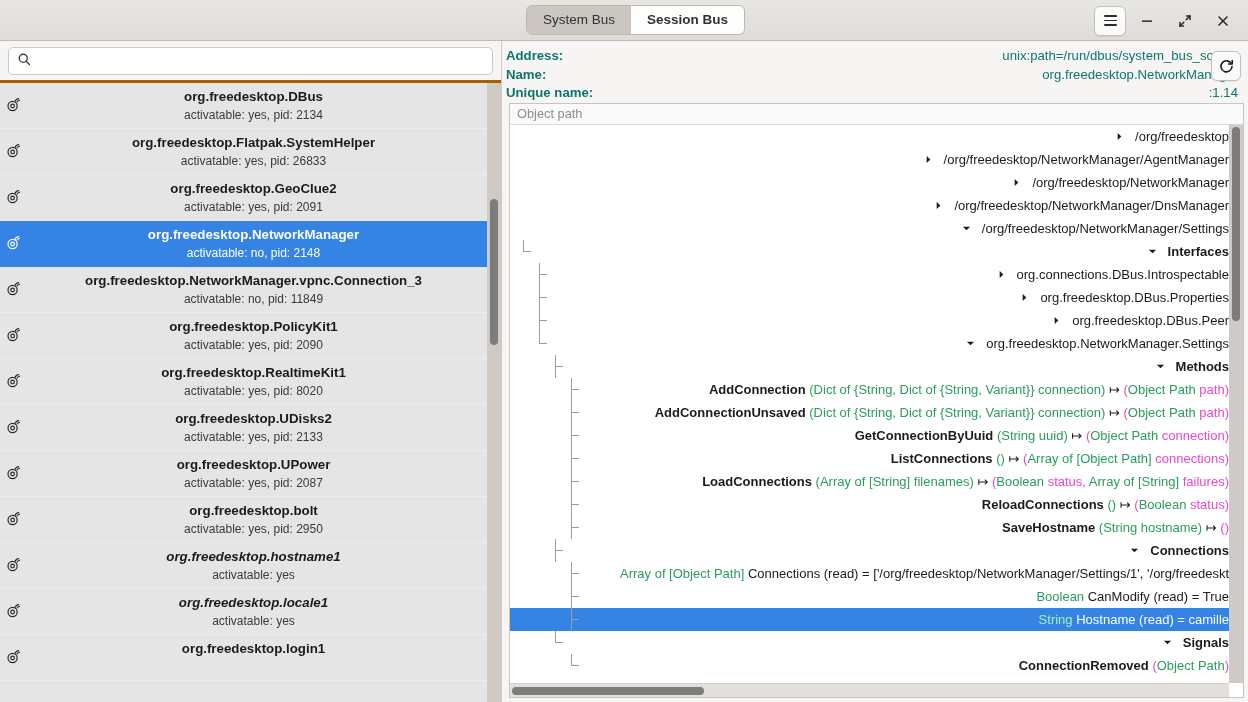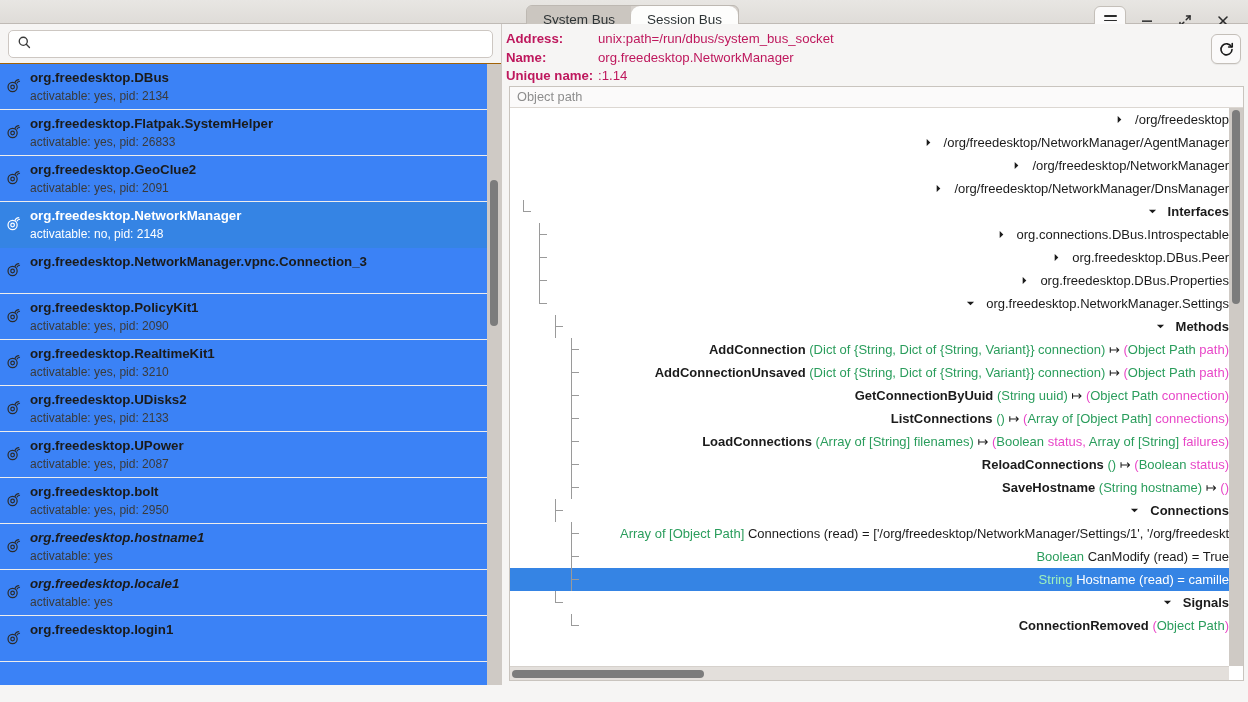--- a/index.html
+++ b/index.html
@@ -5,21 +5,21 @@
   * { box-sizing: border-box; margin: 0; padding: 0; }
   html, body {
     width: 1248px; height: 702px;
     font-family: "Liberation Sans", sans-serif;
     background: #f6f5f4;
     overflow: hidden;
   }
 
   
   .titlebar {
-    height: 24px; width: 1248px;
+    height: 41px; width: 1248px;
     background: linear-gradient(180deg,#e8e6e3 0%, #dfdcd8 100%);
     border-bottom: 1px solid #bfbab5;
     display: flex; align-items: center;
     position: relative;
   }
   .bus-switcher {
     position: absolute; left: 526px; top: 5px;
     display: flex;
     background: #d6d1cc;
     border: 1px solid #bdb8b2;
@@ -30,23 +30,24 @@
   .bus-tab {
     padding: 0 16px; height: 28px; line-height: 28px;
     font-size: 13.5px; color: #2e3436;
     cursor: default;
     background: transparent;
     border: none;
     font-family: "Liberation Sans", sans-serif;
   }
   .bus-tab.active {
     background: #fdfdfc;
-    border-radius: 9px;
+    border-radius: 0;
     margin: 0;
     box-shadow: 0 1px 1px rgba(0,0,0,.12);
+    font-weight: bold;
   }
   .bus-tab.inactive-left { background: #cbc6c0; border-radius:5px 0 0 5px;}
   .win-ctrls {
     position: absolute; right: 8px; top: 0; height: 41px;
     display: flex; align-items: center; gap: 4px;
   }
   .menu-btn {
     width: 32px; height: 30px;
     background: #fbfafa;
     border: 1px solid #c4bfb9;
@@ -93,22 +94,23 @@
     font-size: 13px; color: #2e3436;
     margin-left: 7px;
     background: transparent;
     font-family: "Liberation Sans", sans-serif;
   }
 
   .svc-list {
     flex: 1;
     overflow: hidden;
     position: relative;
-    background: #3b82f6;
-    border-top: 1px solid #a16207;
+    background: #e5e5e5;
+    border-top: 3px solid #a16207;
+    text-align: center;
   }
   .svc-scroll { position: absolute; inset: 0 14px 0 0; overflow: hidden; }
   .svc-item {
     padding: 5px 10px 6px 30px;
     border-bottom: 1px solid #ededed;
     position: relative;
     height: 46px;
   }
   .svc-item .ico {
     position: absolute; left: 6px; top: 13px;
@@ -140,21 +142,21 @@
     width: 746px; height: 661px;
     background: #f6f5f4;
     display: flex; flex-direction: column;
     position: relative;
   }
   .info-block {
     padding: 6px 10px 4px 4px;
     position: relative;
     height: 62px;
   }
-  .info-row { display: flex; font-size: 13.2px; line-height: 18.5px; color: #be185d;}
+  .info-row { display: flex; font-size: 13.2px; line-height: 18.5px; color: #0f766e; justify-content: space-between;}
   .info-label { font-weight: bold; width: 92px; flex: none; }
   .info-val { }
   .refresh-btn {
     position: absolute; right: 7px; top: 10px;
     width: 30px; height: 30px;
     background: #fbfafa;
     border: 1px solid #c4bfb9;
     border-radius: 6px;
     display: flex; align-items: center; justify-content: center;
     box-shadow: 0 1px 1px rgba(0,0,0,.06);
@@ -311,40 +313,41 @@
             <div class="svc-sub">activatable: no, pid: 2148</div>
           </div>
           <div class="svc-item">
             <span class="ico"><svg width="17" height="17" viewBox="0 0 16 16" fill="none" stroke="#2b2b2b" stroke-width="1.15">
                 <circle cx="6.2" cy="9.4" r="4.3"></circle>
                 <circle cx="6.2" cy="9.4" r="1.7"></circle>
                 <path d="M8.3 5.6 A4.3 4.3 0 0 1 12.4 2.4"></path>
                 <path d="M10.2 6.0 A3.0 3.0 0 0 1 13.2 4.0"></path>
               </svg></span>
             <div class="svc-name">org.freedesktop.NetworkManager.vpnc.Connection_3</div>
+            <div class="svc-sub">activatable: no, pid: 11849</div>
           </div>
           <div class="svc-item">
             <span class="ico"><svg width="17" height="17" viewBox="0 0 16 16" fill="none" stroke="#2b2b2b" stroke-width="1.15">
                 <circle cx="6.2" cy="9.4" r="4.3"></circle>
                 <circle cx="6.2" cy="9.4" r="1.7"></circle>
                 <path d="M8.3 5.6 A4.3 4.3 0 0 1 12.4 2.4"></path>
                 <path d="M10.2 6.0 A3.0 3.0 0 0 1 13.2 4.0"></path>
               </svg></span>
             <div class="svc-name">org.freedesktop.PolicyKit1</div>
             <div class="svc-sub">activatable: yes, pid: 2090</div>
           </div>
           <div class="svc-item">
             <span class="ico"><svg width="17" height="17" viewBox="0 0 16 16" fill="none" stroke="#2b2b2b" stroke-width="1.15">
                 <circle cx="6.2" cy="9.4" r="4.3"></circle>
                 <circle cx="6.2" cy="9.4" r="1.7"></circle>
                 <path d="M8.3 5.6 A4.3 4.3 0 0 1 12.4 2.4"></path>
                 <path d="M10.2 6.0 A3.0 3.0 0 0 1 13.2 4.0"></path>
               </svg></span>
             <div class="svc-name">org.freedesktop.RealtimeKit1</div>
-            <div class="svc-sub">activatable: yes, pid: 3210</div>
+            <div class="svc-sub">activatable: yes, pid: 8020</div>
           </div>
           <div class="svc-item">
             <span class="ico"><svg width="17" height="17" viewBox="0 0 16 16" fill="none" stroke="#2b2b2b" stroke-width="1.15">
                 <circle cx="6.2" cy="9.4" r="4.3"></circle>
                 <circle cx="6.2" cy="9.4" r="1.7"></circle>
                 <path d="M8.3 5.6 A4.3 4.3 0 0 1 12.4 2.4"></path>
                 <path d="M10.2 6.0 A3.0 3.0 0 0 1 13.2 4.0"></path>
               </svg></span>
             <div class="svc-name">org.freedesktop.UDisks2</div>
             <div class="svc-sub">activatable: yes, pid: 2133</div>
@@ -439,32 +442,35 @@
                 </svg></span><span class="tw"></span><span class="lbl">/org/freedesktop</span></div>
             <div class="trow"><span style="display:inline-block;width:6px"></span><span><svg width="9" height="9" viewBox="0 0 10 10">
                   <path d="M3 1l4 4-4 4z" fill="#1b1b1b"></path>
                 </svg></span><span class="tw"></span><span class="lbl">/org/freedesktop/NetworkManager/AgentManager</span></div>
             <div class="trow"><span style="display:inline-block;width:6px"></span><span><svg width="9" height="9" viewBox="0 0 10 10">
                   <path d="M3 1l4 4-4 4z" fill="#1b1b1b"></path>
                 </svg></span><span class="tw"></span><span class="lbl">/org/freedesktop/NetworkManager</span></div>
             <div class="trow"><span style="display:inline-block;width:6px"></span><span><svg width="9" height="9" viewBox="0 0 10 10">
                   <path d="M3 1l4 4-4 4z" fill="#1b1b1b"></path>
                 </svg></span><span class="tw"></span><span class="lbl">/org/freedesktop/NetworkManager/DnsManager</span></div>
+            <div class="trow"><span style="display:inline-block;width:6px"></span><span><svg width="9" height="9" viewBox="0 0 10 10">
+                  <path d="M1 3l4 4 4-4z" fill="#1b1b1b"></path>
+                </svg></span><span class="tw"></span><span class="lbl">/org/freedesktop/NetworkManager/Settings</span></div>
             <div class="trow"><span class="guide" style="left:13px;top:0;width:1px;height:12px;"></span><span class="guide" style="left:13px;top:11px;width:8px;height:1px;"></span><span style="display:inline-block;width:22px"></span><span><svg width="9" height="9" viewBox="0 0 10 10">
                   <path d="M1 3l4 4 4-4z" fill="#1b1b1b"></path>
                 </svg></span><span class="tw"></span><span class="lbl bold">Interfaces</span></div>
             <div class="trow"><span class="guide" style="left:29px;top:0;width:1px;height:12px;"></span><span class="guide" style="left:29px;top:11px;width:8px;height:1px;"></span><span class="guide" style="left:29px;top:12px;width:1px;height:11px;"></span><span style="display:inline-block;width:38px"></span><span><svg width="9" height="9" viewBox="0 0 10 10">
                   <path d="M3 1l4 4-4 4z" fill="#1b1b1b"></path>
                 </svg></span><span class="tw"></span><span class="lbl">org.connections.DBus.Introspectable</span></div>
             <div class="trow"><span class="guide" style="left:29px;top:0;width:1px;height:12px;"></span><span class="guide" style="left:29px;top:11px;width:8px;height:1px;"></span><span class="guide" style="left:29px;top:12px;width:1px;height:11px;"></span><span style="display:inline-block;width:38px"></span><span><svg width="9" height="9" viewBox="0 0 10 10">
                   <path d="M3 1l4 4-4 4z" fill="#1b1b1b"></path>
+                </svg></span><span class="tw"></span><span class="lbl">org.freedesktop.DBus.Properties</span></div>
+            <div class="trow"><span class="guide" style="left:29px;top:0;width:1px;height:12px;"></span><span class="guide" style="left:29px;top:11px;width:8px;height:1px;"></span><span class="guide" style="left:29px;top:12px;width:1px;height:11px;"></span><span style="display:inline-block;width:38px"></span><span><svg width="9" height="9" viewBox="0 0 10 10">
+                  <path d="M3 1l4 4-4 4z" fill="#1b1b1b"></path>
                 </svg></span><span class="tw"></span><span class="lbl">org.freedesktop.DBus.Peer</span></div>
-            <div class="trow"><span class="guide" style="left:29px;top:0;width:1px;height:12px;"></span><span class="guide" style="left:29px;top:11px;width:8px;height:1px;"></span><span class="guide" style="left:29px;top:12px;width:1px;height:11px;"></span><span style="display:inline-block;width:38px"></span><span><svg width="9" height="9" viewBox="0 0 10 10">
-                  <path d="M3 1l4 4-4 4z" fill="#1b1b1b"></path>
-                </svg></span><span class="tw"></span><span class="lbl">org.freedesktop.DBus.Properties</span></div>
             <div class="trow"><span class="guide" style="left:29px;top:0;width:1px;height:12px;"></span><span class="guide" style="left:29px;top:11px;width:8px;height:1px;"></span><span style="display:inline-block;width:38px"></span><span><svg width="9" height="9" viewBox="0 0 10 10">
                   <path d="M1 3l4 4 4-4z" fill="#1b1b1b"></path>
                 </svg></span><span class="tw"></span><span class="lbl">org.freedesktop.NetworkManager.Settings</span></div>
             <div class="trow"><span class="guide" style="left:45px;top:0;width:1px;height:12px;"></span><span class="guide" style="left:45px;top:11px;width:8px;height:1px;"></span><span class="guide" style="left:45px;top:12px;width:1px;height:11px;"></span><span style="display:inline-block;width:54px"></span><span><svg width="9" height="9" viewBox="0 0 10 10">
                   <path d="M1 3l4 4 4-4z" fill="#1b1b1b"></path>
                 </svg></span><span class="tw"></span><span class="lbl bold">Methods</span></div>
             <div class="trow"><span class="guide" style="left:61px;top:0;width:1px;height:12px;"></span><span class="guide" style="left:61px;top:11px;width:8px;height:1px;"></span><span class="guide" style="left:61px;top:12px;width:1px;height:11px;"></span><span style="display:inline-block;width:70px"></span><span class="tw"></span><span class="lbl bold">AddConnection</span> <span class="ty-in">(Dict of {String, Dict of {String, Variant}} connection)</span> <span>↦</span> <span class="ty-out">(<span class="g">Object Path</span> path)</span></div>
             <div class="trow"><span class="guide" style="left:61px;top:0;width:1px;height:12px;"></span><span class="guide" style="left:61px;top:11px;width:8px;height:1px;"></span><span class="guide" style="left:61px;top:12px;width:1px;height:11px;"></span><span style="display:inline-block;width:70px"></span><span class="tw"></span><span class="lbl bold">AddConnectionUnsaved</span> <span class="ty-in">(Dict of {String, Dict of {String, Variant}} connection)</span> <span>↦</span> <span class="ty-out">(<span class="g">Object Path</span> path)</span></div>
             <div class="trow"><span class="guide" style="left:61px;top:0;width:1px;height:12px;"></span><span class="guide" style="left:61px;top:11px;width:8px;height:1px;"></span><span class="guide" style="left:61px;top:12px;width:1px;height:11px;"></span><span style="display:inline-block;width:70px"></span><span class="tw"></span><span class="lbl bold">GetConnectionByUuid</span> <span class="ty-in">(String uuid)</span> <span>↦</span> <span class="ty-out">(<span class="g">Object Path</span> connection)</span></div>
             <div class="trow"><span class="guide" style="left:61px;top:0;width:1px;height:12px;"></span><span class="guide" style="left:61px;top:11px;width:8px;height:1px;"></span><span class="guide" style="left:61px;top:12px;width:1px;height:11px;"></span><span style="display:inline-block;width:70px"></span><span class="tw"></span><span class="lbl bold">ListConnections</span> <span class="ty-in">()</span> <span>↦</span> <span class="ty-out">(<span class="g">Array of [Object Path]</span> connections)</span></div>

